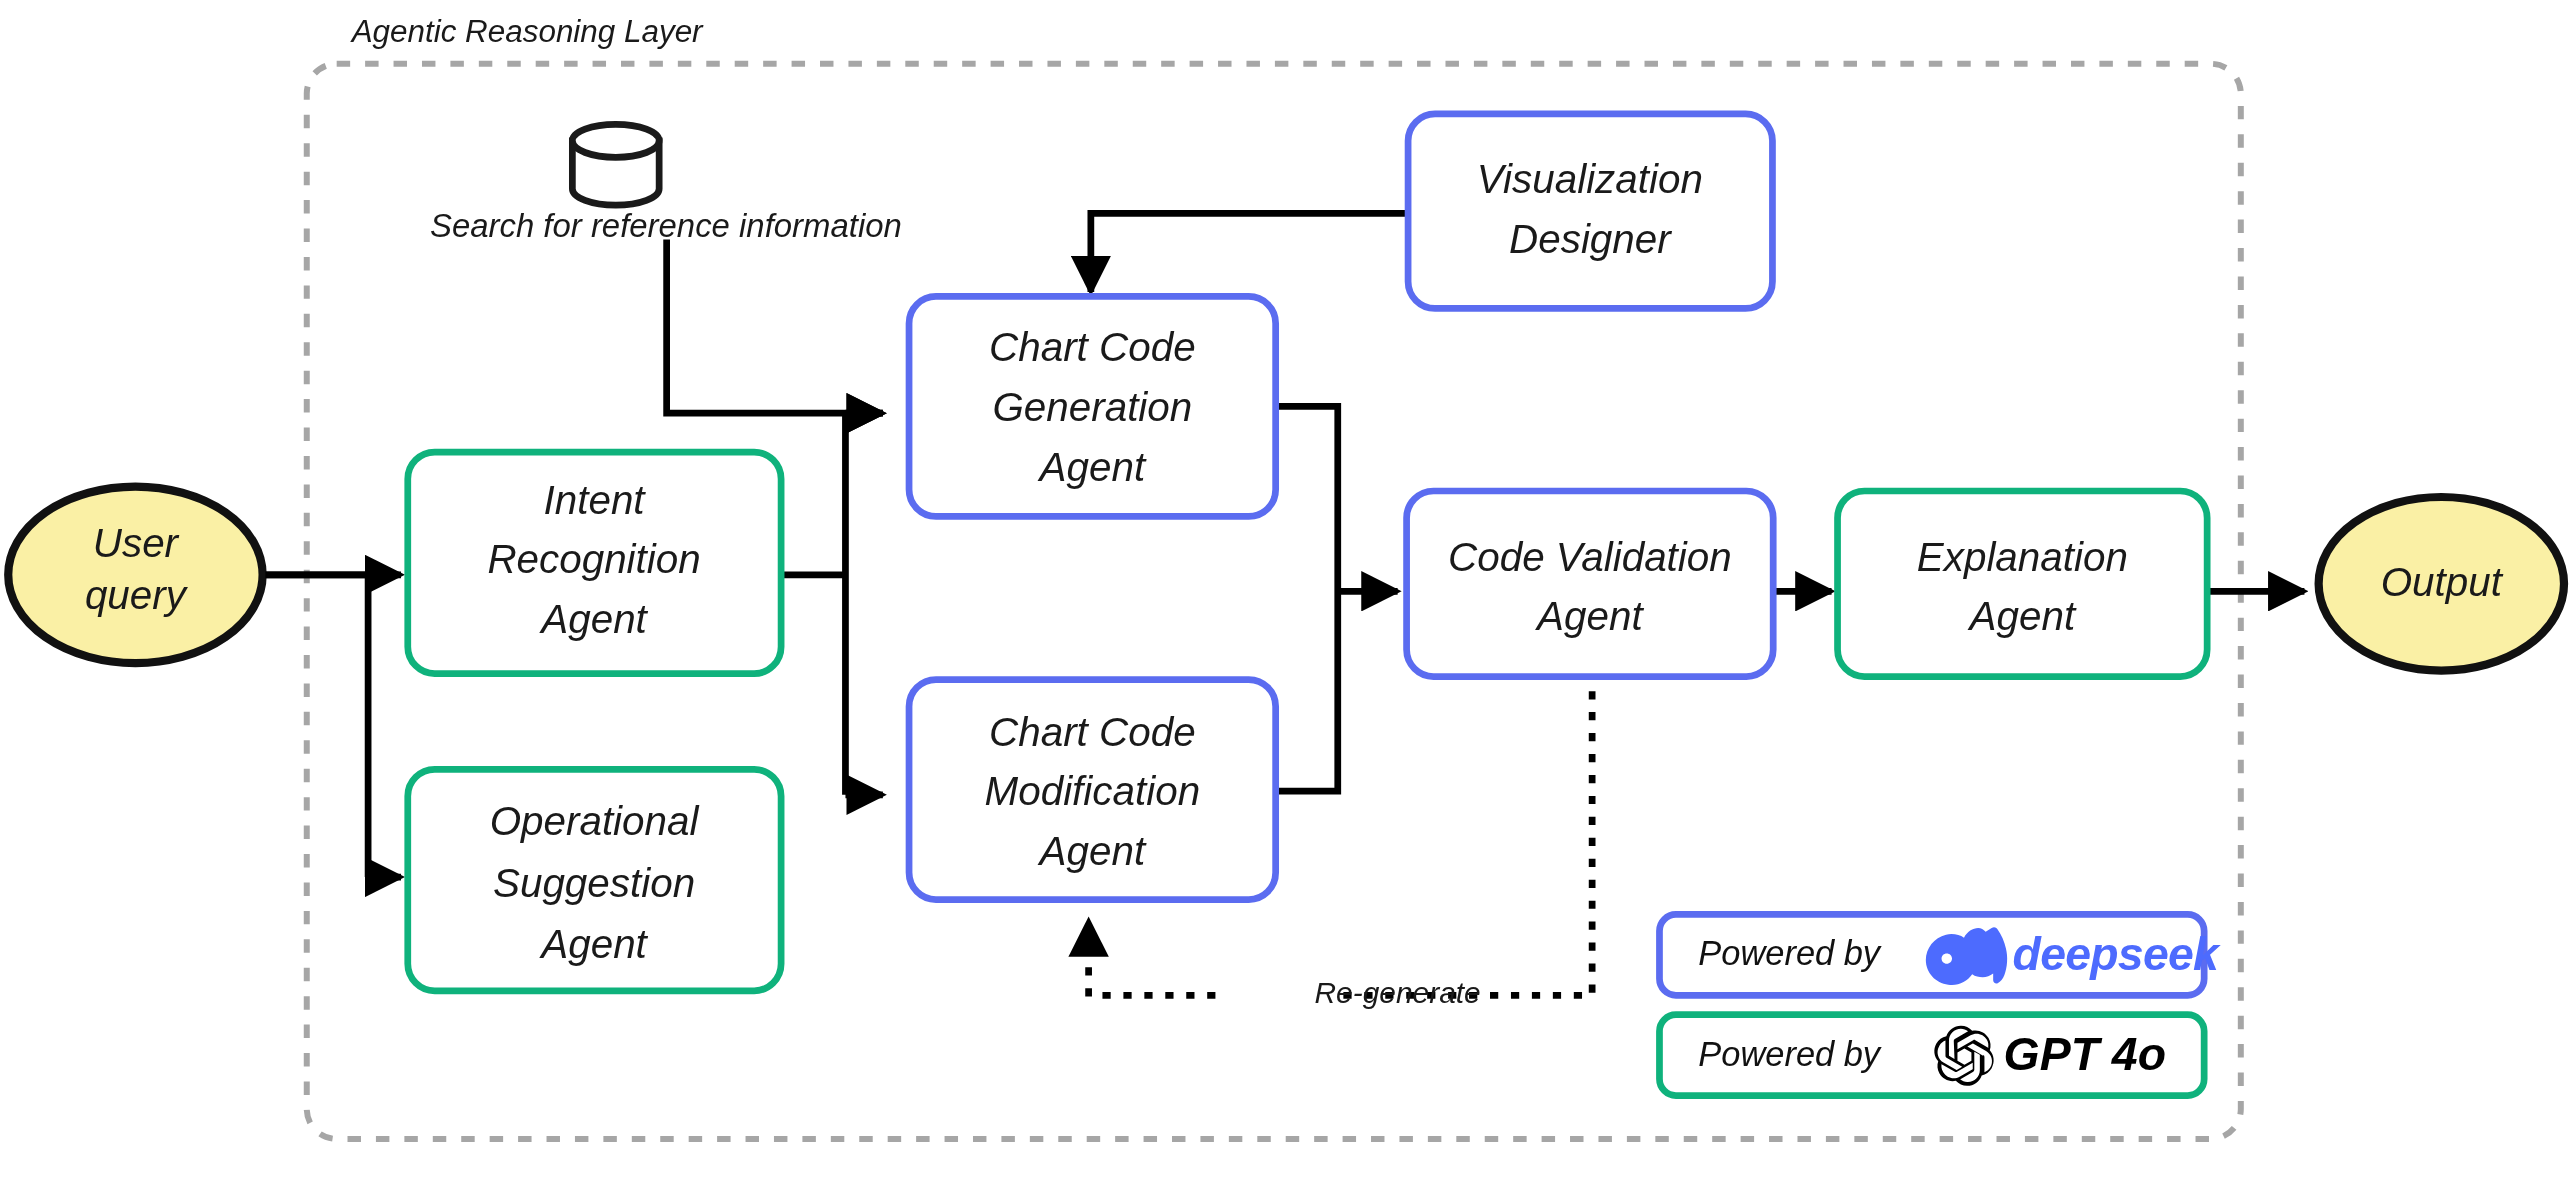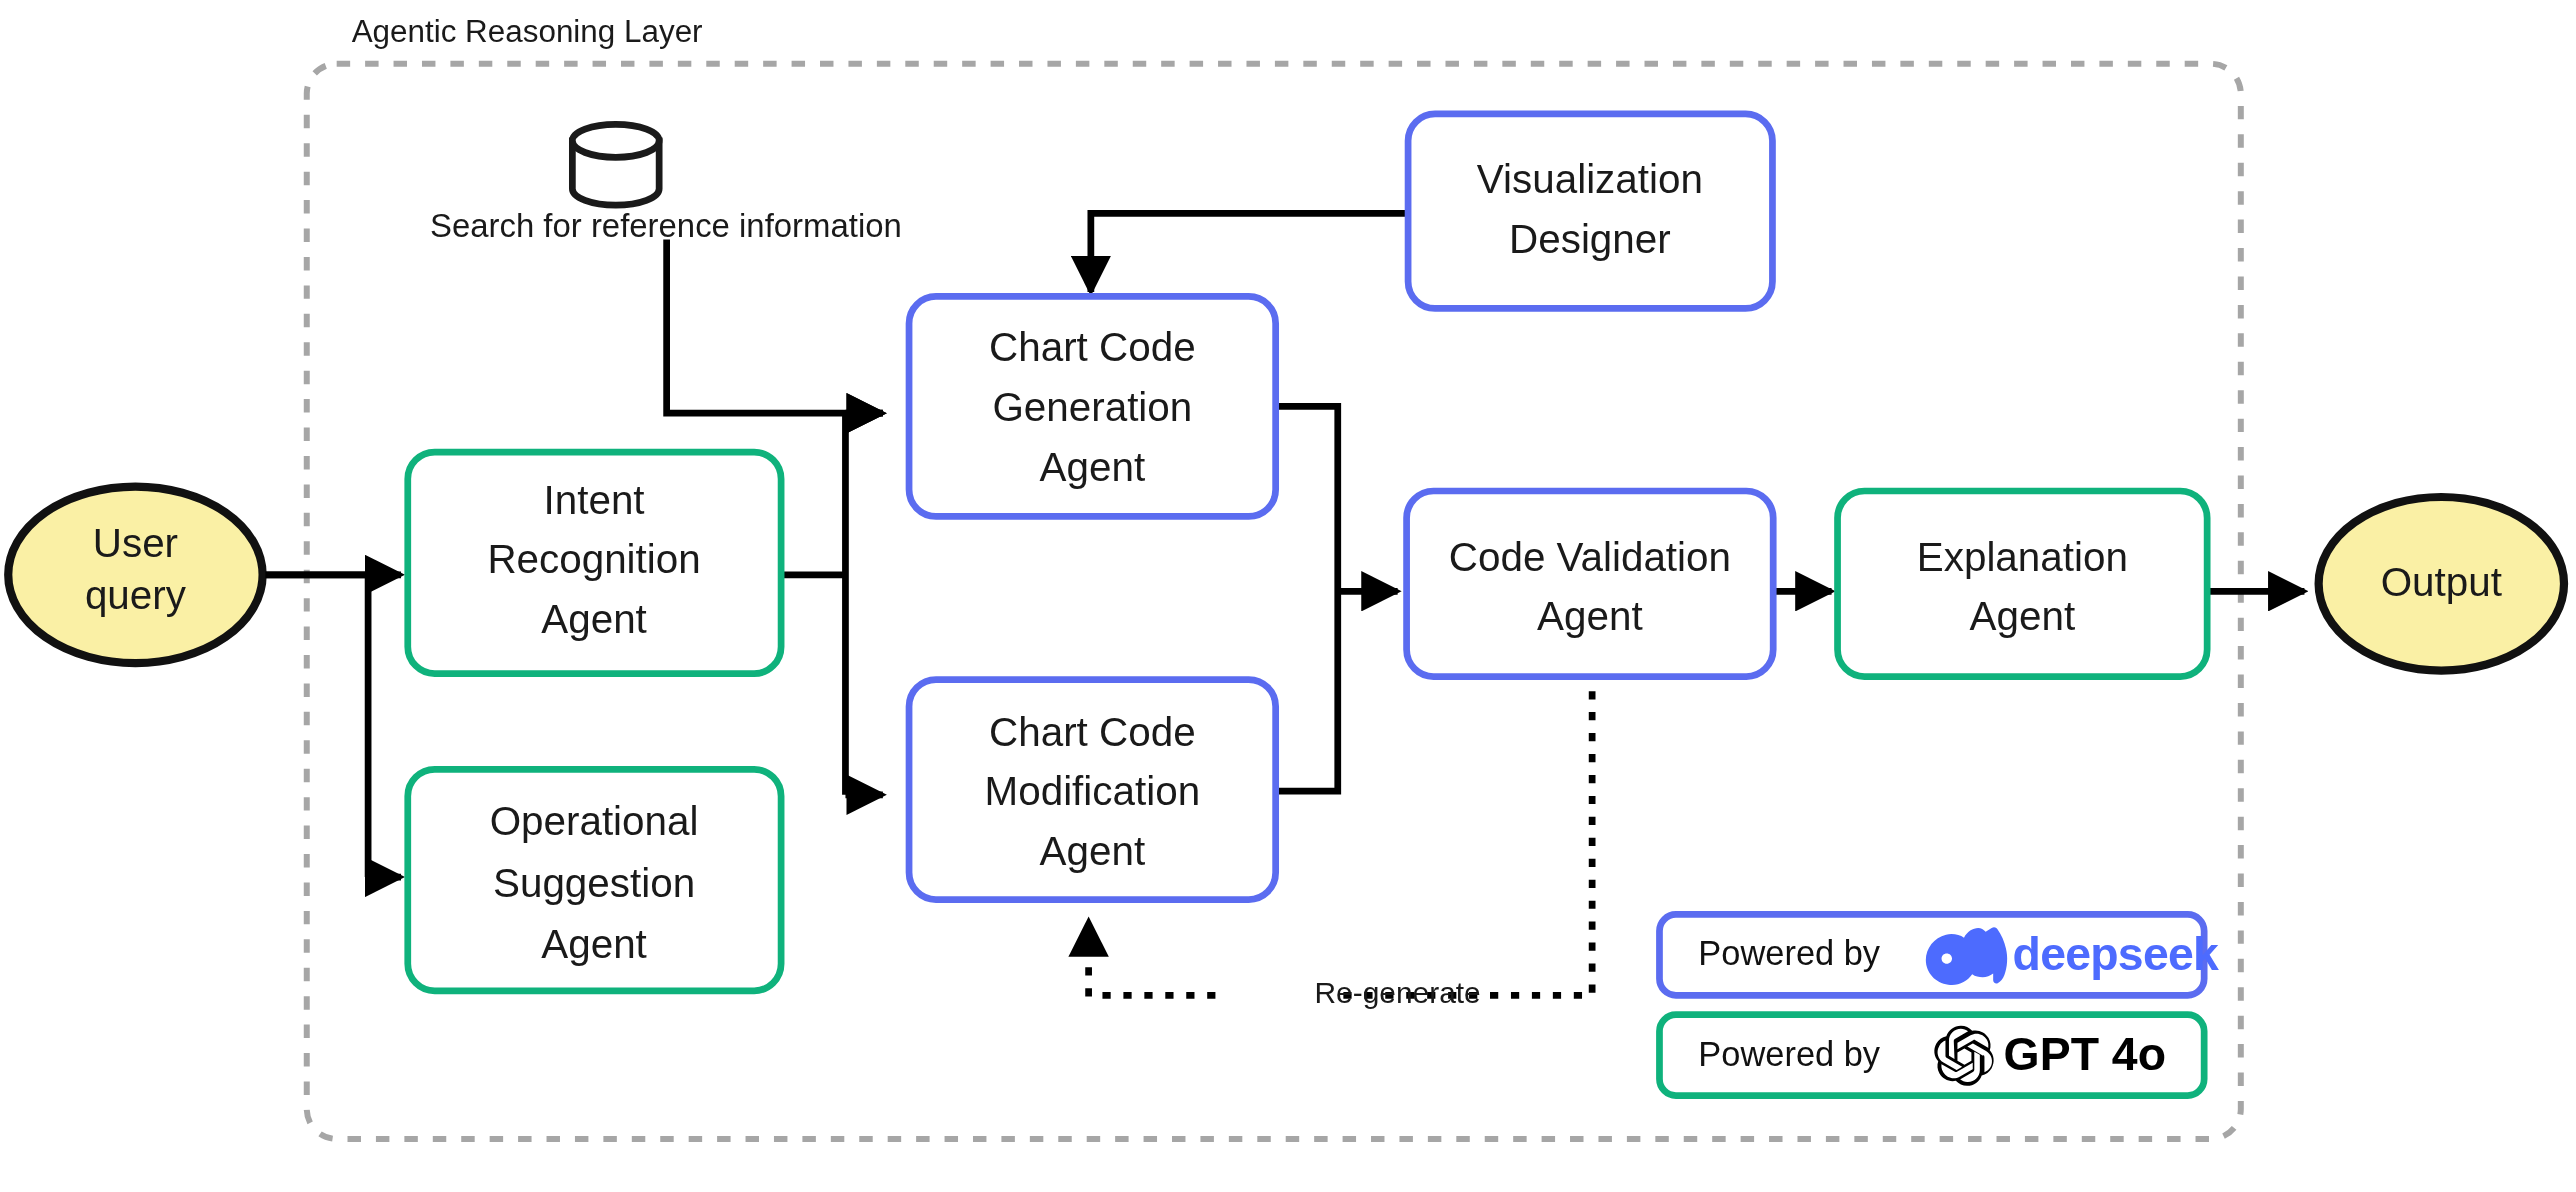--- a/index.html
+++ b/index.html
@@ -11,20 +11,21 @@
   body {
     width: 2576px;
     height: 1193px;
     font-family: "Liberation Sans", sans-serif;
     overflow: hidden;
   }
   #diagram-root {
     position: relative;
     width: 2576px;
     height: 1193px;
+    font-style: italic;
   }
   svg#diagram {
     display: block;
     width: 2576px;
     height: 1193px;
   }
   .node-label {
     font-family: "Liberation Sans", sans-serif;
     font-size: 54px;
     fill: #1a1a1a;

